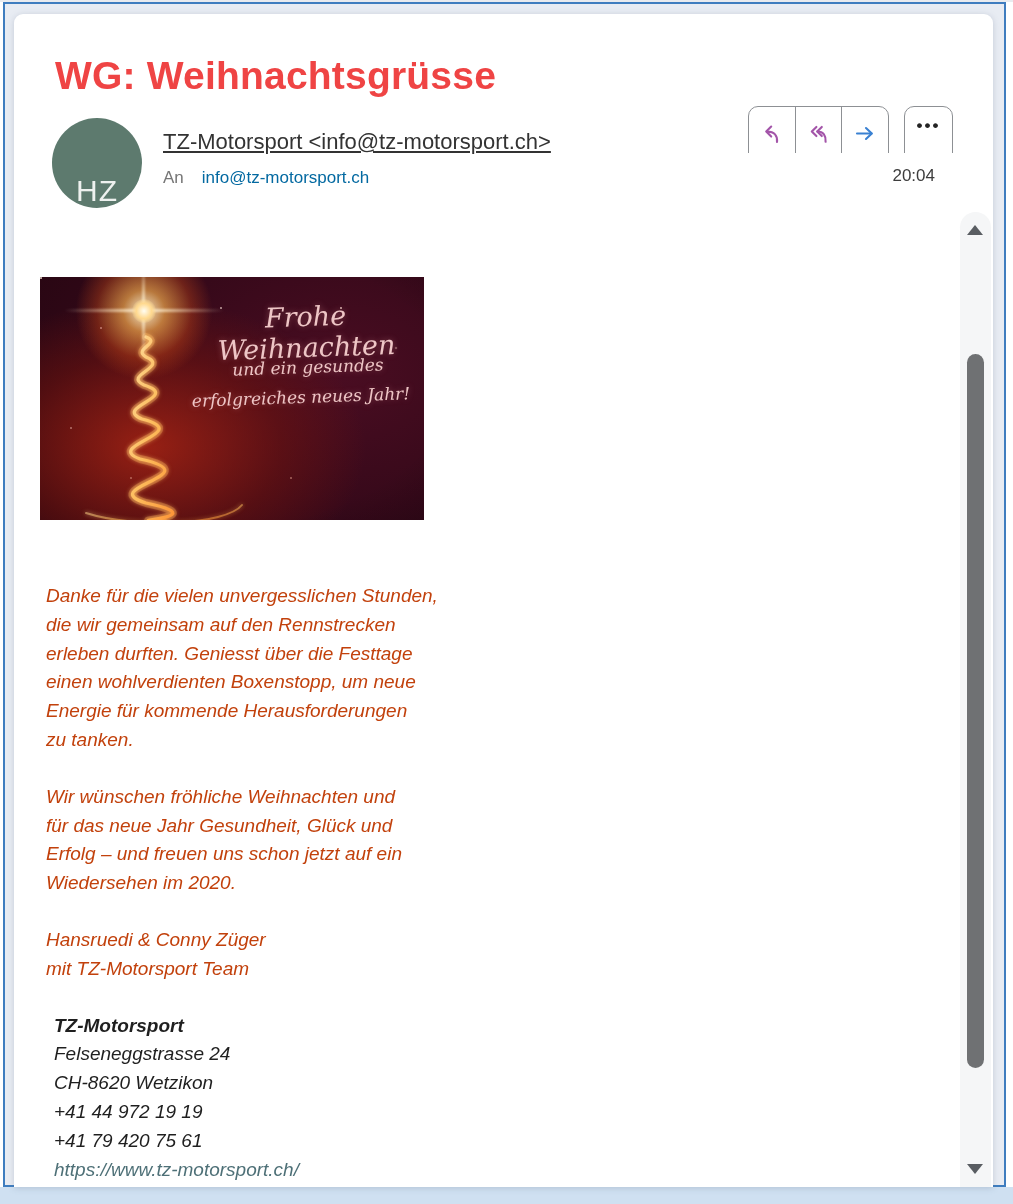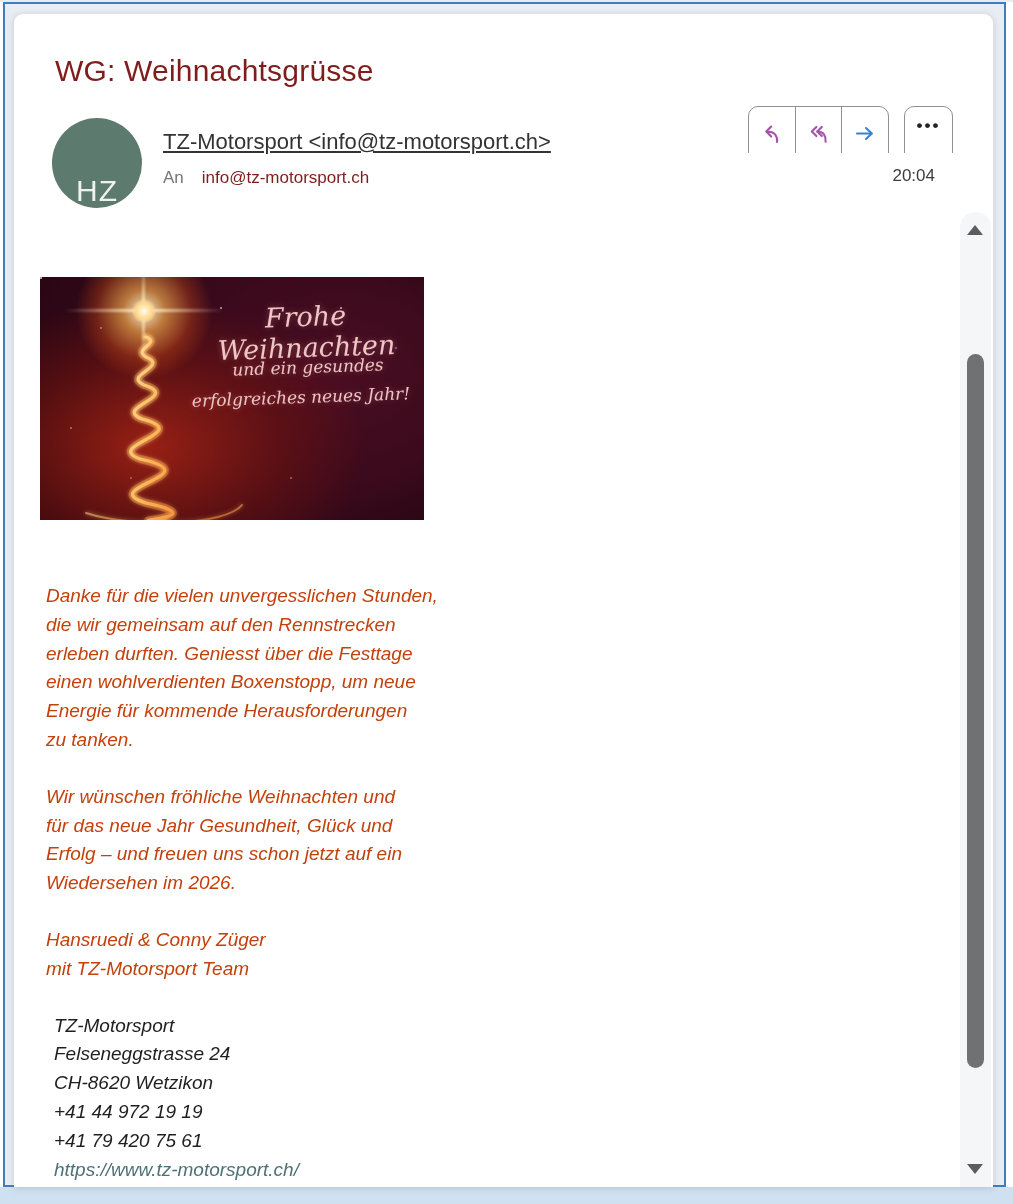--- a/index.html
+++ b/index.html
@@ -21,38 +21,38 @@
 
   
   .card {
     position:absolute; left:14px; top:14px; width:979px; height:1173px;
     background:#ffffff; border-radius:9px 9px 0 0;
     box-shadow:0 1px 6px rgba(100,115,140,.28);
   }
 
   .subject {
     position:absolute; left:41px; top:40px;
-    font-size:30px; font-weight:400; color:#7f1d1d; letter-spacing:.2px;
+    font-size:39px; font-weight:700; color:#ef4444; letter-spacing:.2px;
   }
 
   .avatar {
     position:absolute; left:38px; top:104px; width:90px; height:90px;
     border-radius:50%; background:#5d7a6e;
     display:flex; align-items:flex-end; justify-content:center;
     cursor:pointer;
   }
   .avatar span { color:#eef1ef; font-size:30px; font-weight:400; letter-spacing:1px; }
 
   .sender-name {
     position:absolute; left:149px; top:115px;
     font-size:22px; color:#333333; cursor:pointer; white-space:nowrap;text-decoration:underline;
   }
   .to-row { position:absolute; left:149px; top:154px; font-size:17px; white-space:nowrap; }
   .to-label { color:#767676; margin-right:18px; }
-  .to-address { color:#7f1d1d; cursor:pointer; }
+  .to-address { color:#0369a1; cursor:pointer; }
 
   .time { position:absolute; right:58px; top:152px; font-size:17px; color:#3d3d3d; }
 
   
   .actions-clip {
     position:absolute; left:734px; top:92px; width:222px; height:47px;
     overflow:hidden;
   }
   .btn-group {
     position:absolute; left:0; top:0; width:141px; height:58px;
@@ -102,21 +102,21 @@
     text-shadow:0 0 6px rgba(255,170,170,.35); transform:rotate(-2deg); }
   .xl1 { left:148px; top:24px; width:236px; font-size:27px; }
   .xl2 { left:168px; top:80px; width:200px; font-size:17px; }
   .xl3 { left:142px; top:110px; width:238px; font-size:17px; }
 
   .para {
     font-size:19px; font-style:italic; color:#c2410c;
     line-height:28.8px; white-space:pre-line; margin:0 0 28px 6px;
   }
   .sig { margin:0 0 0 14px; font-size:19px; font-style:italic; line-height:28.8px; color:#1f1f1f; }
-  .sig-company { font-weight:400; }
+  .sig-company { font-weight:700; }
   .sig-lines { white-space:pre-line; }
   .sig-link { color:#4e7077; cursor:pointer; display:inline-block; }
 
   
   .scrollbar {
     position:absolute; left:946px; top:198px; width:31px; height:975px;
     background:#f5f6f7; border-radius:16px 16px 0 0;
   }
   .sb-up { position:absolute; left:7px; top:13px; width:0; height:0; cursor:pointer;
     border-left:8.5px solid transparent; border-right:8.5px solid transparent;
@@ -217,21 +217,21 @@
 
     <p class="para">Danke für die vielen unvergesslichen Stunden,
 die wir gemeinsam auf den Rennstrecken
 erleben durften. Geniesst über die Festtage
 einen wohlverdienten Boxenstopp, um neue
 Energie für kommende Herausforderungen
 zu tanken.</p>
     <p class="para">Wir wünschen fröhliche Weihnachten und
 für das neue Jahr Gesundheit, Glück und
 Erfolg – und freuen uns schon jetzt auf ein
-Wiedersehen im 2026.</p>
+Wiedersehen im 2020.</p>
     <p class="para">Hansruedi &amp; Conny Züger
 mit TZ-Motorsport Team</p>
 
     <div class="sig">
       <div class="sig-company">TZ-Motorsport</div>
       <div class="sig-lines">Felseneggstrasse 24
 CH-8620 Wetzikon
 +41 44 972 19 19
 +41 79 420 75 61</div>
       <a class="sig-link">https://www.tz-motorsport.ch/</a>

